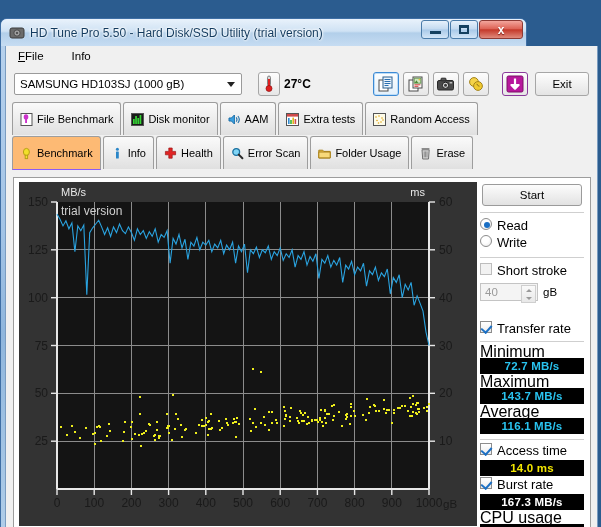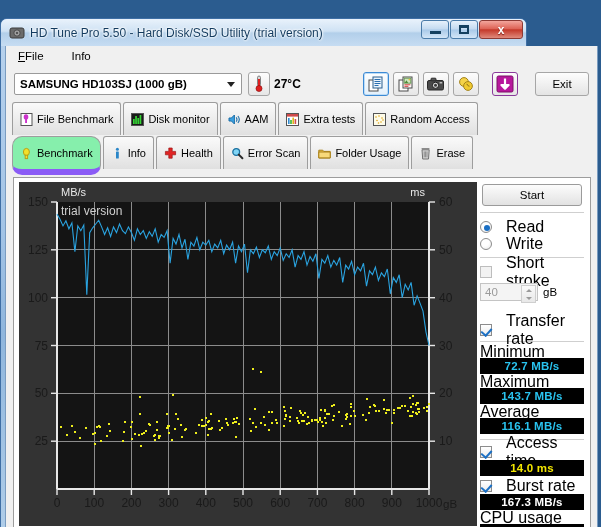--- a/index.html
+++ b/index.html
@@ -59,27 +59,26 @@
   .menuitem{font-size:11.5px;color:#000;padding:2px 4px;cursor:default;}
   .menuitem u{text-decoration:underline;}
 
   
   #toolbar{height:36px;display:flex;align-items:center;padding:0 8px;gap:6px;background:#f0f0f0;}
   #devselect{
     width:228px;height:22px;box-sizing:border-box;
     border:1px solid #9a9a9a;border-radius:2px;background:#fff;
     display:flex;align-items:center;padding-left:5px;font-size:11.5px;color:#000;
     position:relative;
-    font-weight:bold;
   }
   #devselect .arrow{
     position:absolute;right:6px;top:8px;width:0;height:0;
     border-left:4px solid transparent;border-right:4px solid transparent;border-top:5px solid #222;
   }
-  #temp-wrap{display:flex;align-items:center;gap:4px;margin-left:0;}
+  #temp-wrap{display:flex;align-items:center;gap:4px;margin-left:10px;}
   #temp-text{font-size:12px;font-weight:bold;color:#000;}
   .tbtn{
     width:26px;height:24px;box-sizing:border-box;
     border:1px solid #a6a6a6;border-radius:3px;
     background:linear-gradient(to bottom,#fdfdfd,#e6e6e6);
     display:flex;align-items:center;justify-content:center;
   }
   .tbtn.sel{border:1px solid #3c8ad4;box-shadow:0 0 0 1px #bcdcf7 inset;background:linear-gradient(to bottom,#fdfefe,#e3f0fb);}
   #tbtn-group{display:flex;gap:4px;margin-left:56px;}
   #tbtn-group2{display:flex;gap:4px;margin-left:7px;}
@@ -95,21 +94,21 @@
   .tabrow{display:flex;gap:2px;}
   .tab{
     height:19px;box-sizing:border-box;
     border:1px solid #9d9d9d;border-bottom:none;border-radius:3px 3px 0 0;
     background:linear-gradient(to bottom,#fafafa,#e0e0e0);
     display:flex;align-items:center;gap:4px;padding:16px 7px;
     font-size:11px;color:#000;white-space:nowrap;
   }
   .tabrow.row1 .tab{margin-bottom:0;}
   .tab.active{
-    background:#86efac;border-bottom:6px solid #8b5cf6;height:20px;position:relative;z-index:3;border-radius:10px;
+    background:#fdba74;border-bottom:1px solid #8b5cf6;height:20px;position:relative;z-index:3;
   }
   .tabicon{width:13px;height:13px;position:relative;flex:0 0 auto;}
 
   
   #panel{
     position:absolute;left:7px;top:131px;width:578px;height:353px;
     background:#fff;border:1px solid #9d9d9d;box-sizing:border-box;
   }
   
   #chart{position:absolute;left:5px;top:4px;width:458px;height:344px;}
@@ -117,21 +116,21 @@
 
   
   #side{position:absolute;right:6px;top:6px;width:104px;}
   #startbtn{
     width:100px;height:22px;box-sizing:border-box;margin:0 auto 6px auto;
     border:1px solid #9b9b9b;border-radius:3px;
     background:linear-gradient(to bottom,#fcfcfc,#e2e2e2);
     display:flex;align-items:center;justify-content:center;font-size:11.5px;color:#000;
   }
   .sep{height:1px;background:#cfcfcf;margin:5px 0;}
-  .radio-row,.check-row{display:flex;align-items:center;gap:14px;height:17px;font-size:16px;color:#000;}
+  .radio-row,.check-row{display:flex;align-items:flex-start;gap:5px;height:17px;font-size:13px;color:#000;}
   .radio{
     width:12px;height:12px;border-radius:50%;box-sizing:border-box;
     border:1px solid #8c8c8c;background:radial-gradient(circle at 40% 35%,#fff 40%,#e6e6e6 100%);
     position:relative;flex:0 0 auto;
   }
   .radio.on::after{
     content:"";position:absolute;left:3px;top:3px;width:6px;height:6px;border-radius:50%;
     background:#1a6fc4;
   }
   .cbx{

